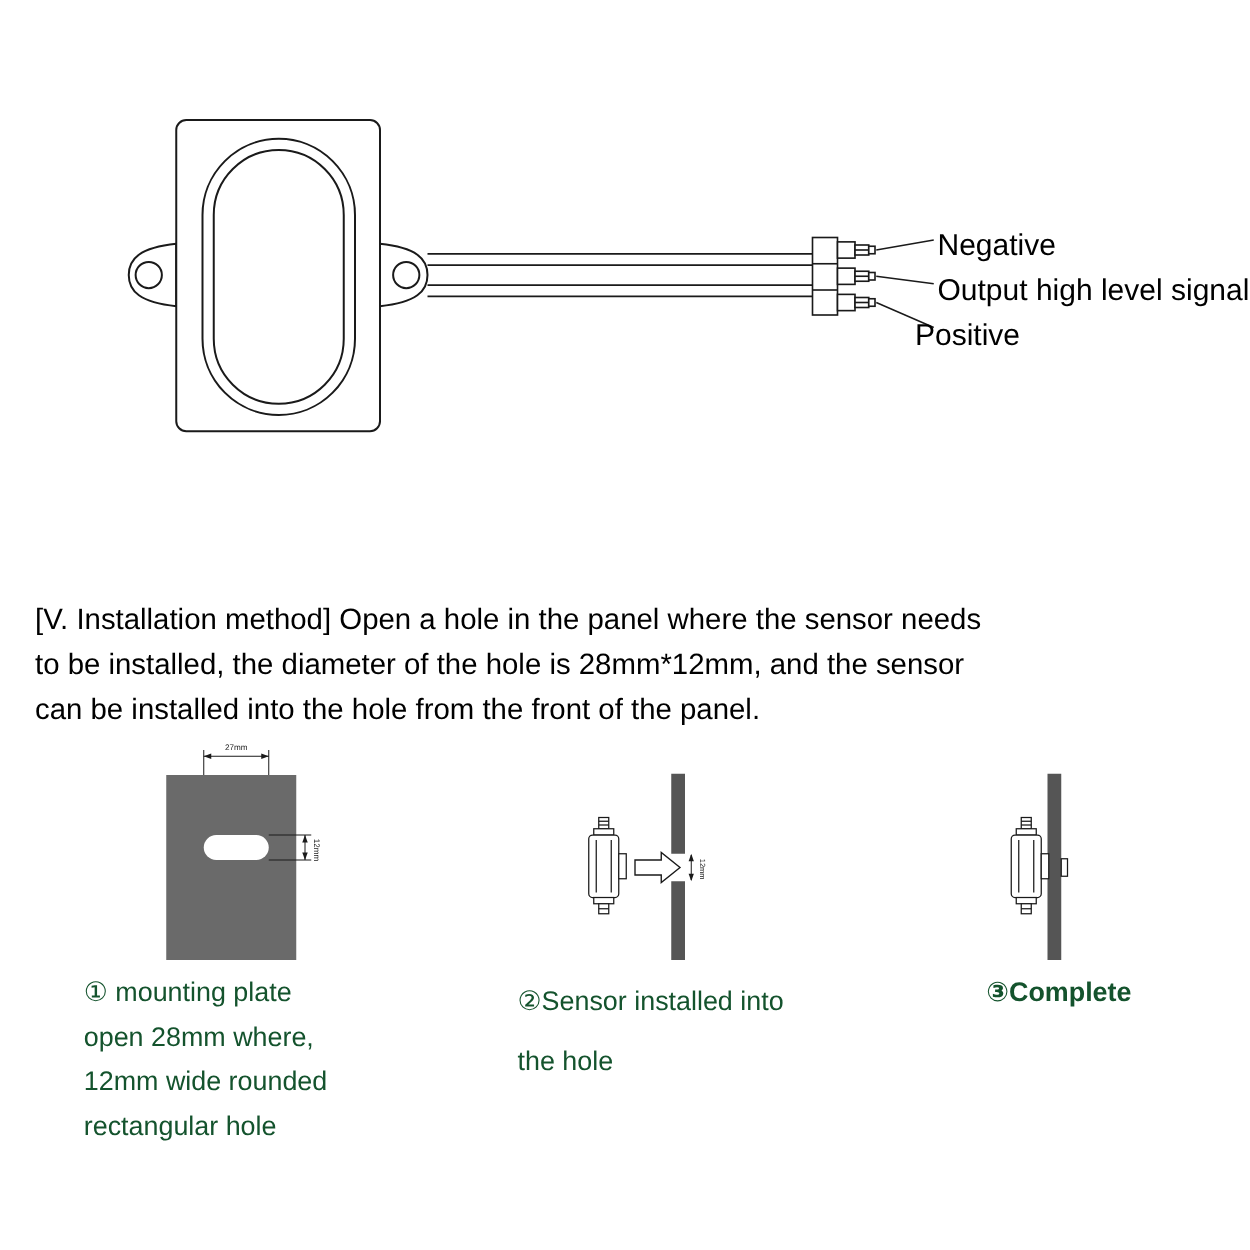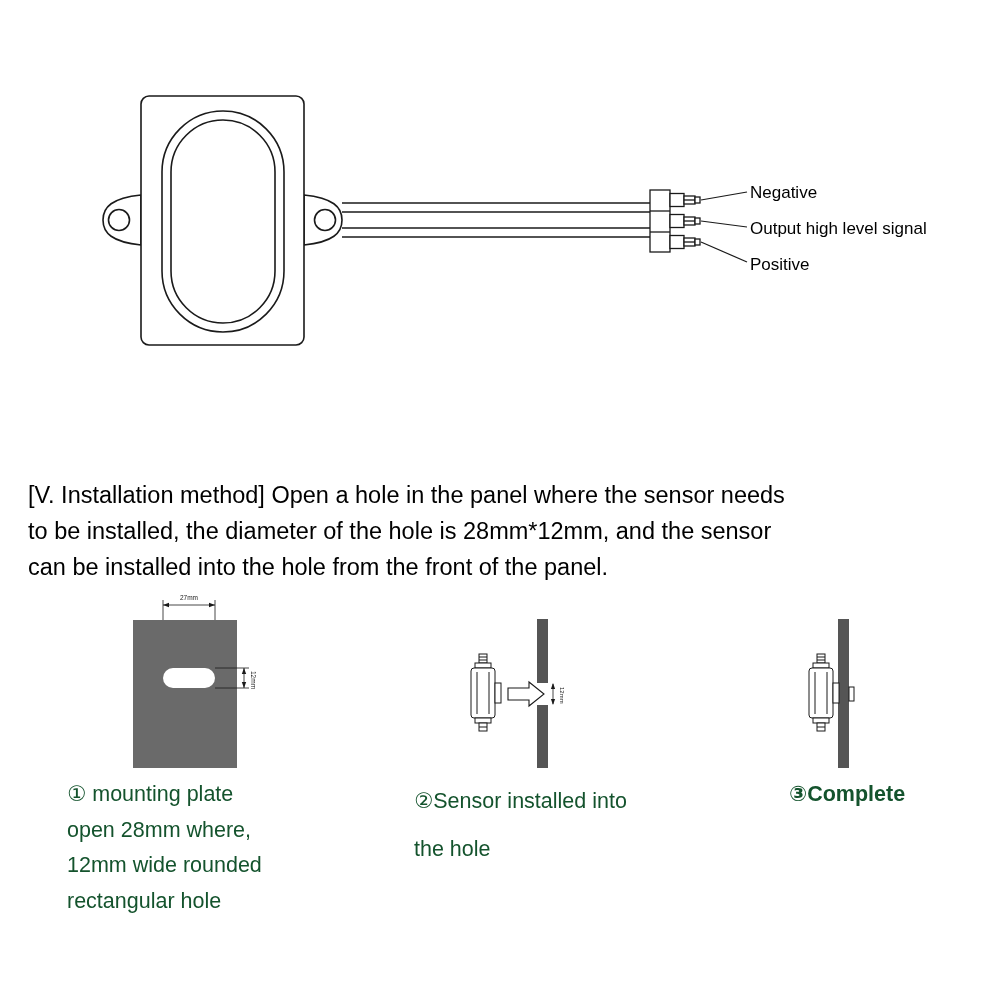--- a/index.html
+++ b/index.html
@@ -3,21 +3,21 @@
 <meta charset="utf-8">
 <style>
   html,body{margin:0;padding:0;background:#ffffff;}
   .canvas{
     position:relative;width:1000px;height:1000px;background:#ffffff;
     font-family:"Liberation Sans","DejaVu Sans",sans-serif;color:#111;
     overflow:hidden;
   }
   svg.art{position:absolute;left:0;top:0;}
   svg text{font-family:"Liberation Sans","DejaVu Sans",sans-serif;fill:#1a1a1a;}
-  .label{position:absolute;font-size:17px;white-space:nowrap;color:#000;}
+  .label{position:absolute;font-size:24px;white-space:nowrap;color:#000;}
   .para{position:absolute;left:28px;top:477px;font-size:23.5px;line-height:36px;color:#000000;}
   .para div{white-space:nowrap;}
   .cap{position:absolute;font-size:21.5px;color:#14532d;}
   .cap div{white-space:nowrap;}
   #cap1{left:67px;top:777px;line-height:35.5px;}
   #cap2{left:414px;top:777px;line-height:48px;}
   #cap3{left:789px;top:777px;line-height:35.5px;font-weight:bold;}
 </style>
 </head>
 <body>
@@ -123,21 +123,21 @@
 
     <g>
       <rect x="838" y="619" width="11" height="149" fill="#555555"></rect>
       <use href="#sensor-icon" x="804" y="652"></use>
       <rect x="849" y="687" width="5" height="14" fill="#ffffff" stroke="#1a1a1a" stroke-width="1"></rect>
     </g>
   </svg>
 
   <div class="label" style="left:750px;top:183px">Negative</div>
   <div class="label" style="left:750px;top:219px">Output high level signal</div>
-  <div class="label" style="left:750px;top:255px">Positive</div>
+  <div class="label" style="left:732px;top:255px">Positive</div>
 
   <div class="para">
     <div>[V. Installation method] Open a hole in the panel where the sensor needs</div>
     <div>to be installed, the diameter of the hole is 28mm*12mm, and the sensor</div>
     <div>can be installed into the hole from the front of the panel.</div>
   </div>
 
   <div class="cap" id="cap1">
     <div>① mounting plate</div>
     <div>open 28mm where,</div>

